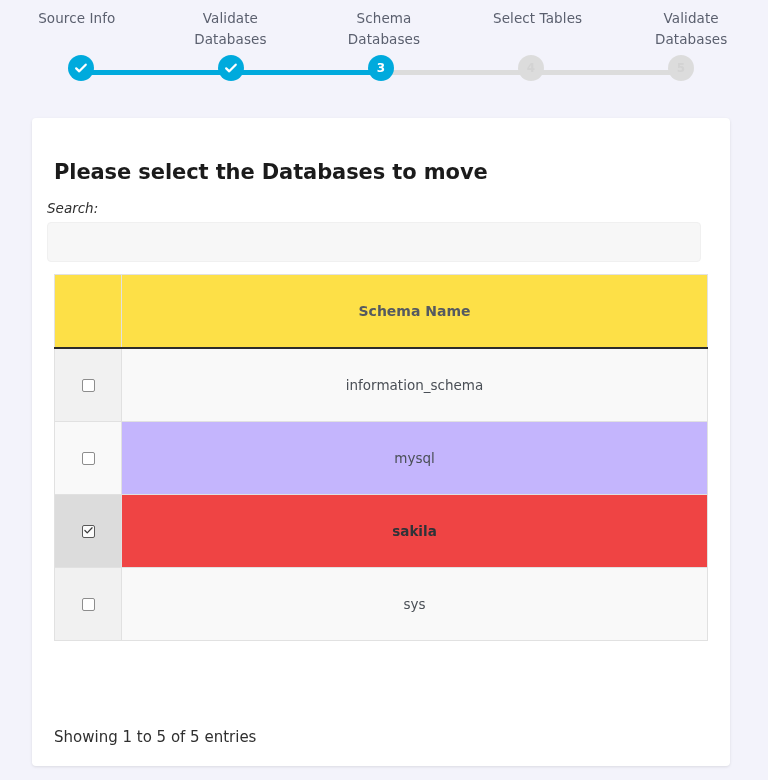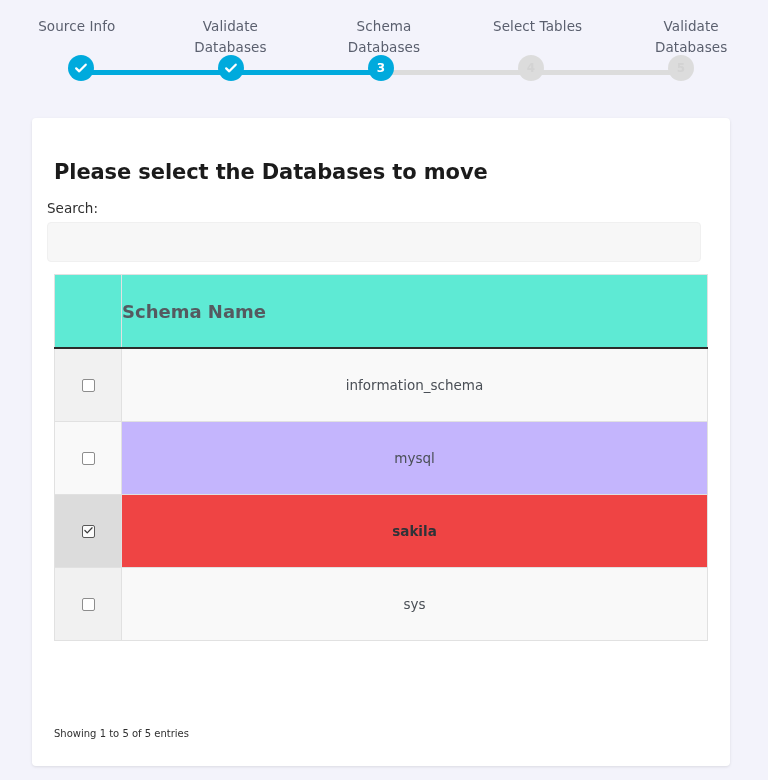--- a/index.html
+++ b/index.html
@@ -17,21 +17,21 @@
 
   
   .stepper {
     position: relative;
     width: 768px;
     height: 100px;
     background: #f3f3fb;
   }
   .step-labels {
     position: absolute;
-    top: 16px;
+    top: 8px;
     left: 0;
     width: 768px;
     height: 60px;
     display: flex;
   }
   .step-col {
     flex: 1 1 0;
     display: flex;
     flex-direction: column;
     align-items: center;
@@ -114,20 +114,21 @@
     position: absolute;
     left: 15px;
     top: 82px;
     width: 668px;
   }
   .search-label {
     font-size: 13.5px;
     color: #2f2f2f;
     display: block;
     margin-bottom: 6px;
+    font-style: italic;
   }
   .search-input {
     display: block;
     width: 654px;
     height: 40px;
     background: #f7f7f7;
     border: 1px solid #f0f0f0;
     border-radius: 4px;
     padding: 0 8px;
     box-sizing: border-box;
@@ -150,26 +151,26 @@
     table-layout: fixed;
     font-size: 13.5px;
   }
   table.dt th, table.dt td {
     border: 1px solid #e1e1e1;
     padding: 0;
     vertical-align: middle;
   }
   table.dt thead th {
     height: 72px;
-    background: #5eead4;
+    background: #fde047;
     border-bottom: 2px solid #2b2b2b;
     color: #555a60;
     font-weight: bold;
-    font-size: 18px;
-    text-align: left;
+    font-size: 14px;
+    text-align: center;
   }
   th.col-check, td.col-check {
     width: 66px;
     text-align: center;
   }
   th.col-name, td.col-name {
     padding-left: 12px;
   }
   table.dt tbody tr { height: 73px; text-align: center; }
   table.dt tbody tr.odd td { background: #f9f9f9; }
@@ -214,21 +215,21 @@
     width: 9px;
     height: 9px;
     display: none;
   }
   .cb.checked .tick { display: block; }
 
   .footer-info {
     position: absolute;
     left: 22px;
     top: 610px;
-    font-size: 10px;
+    font-size: 15px;
     color: #2f2f2f;
   }
 </style>
 </head>
 <body>
 
 <div class="stepper">
 
   <div class="step-labels">
     <div class="step-col">

